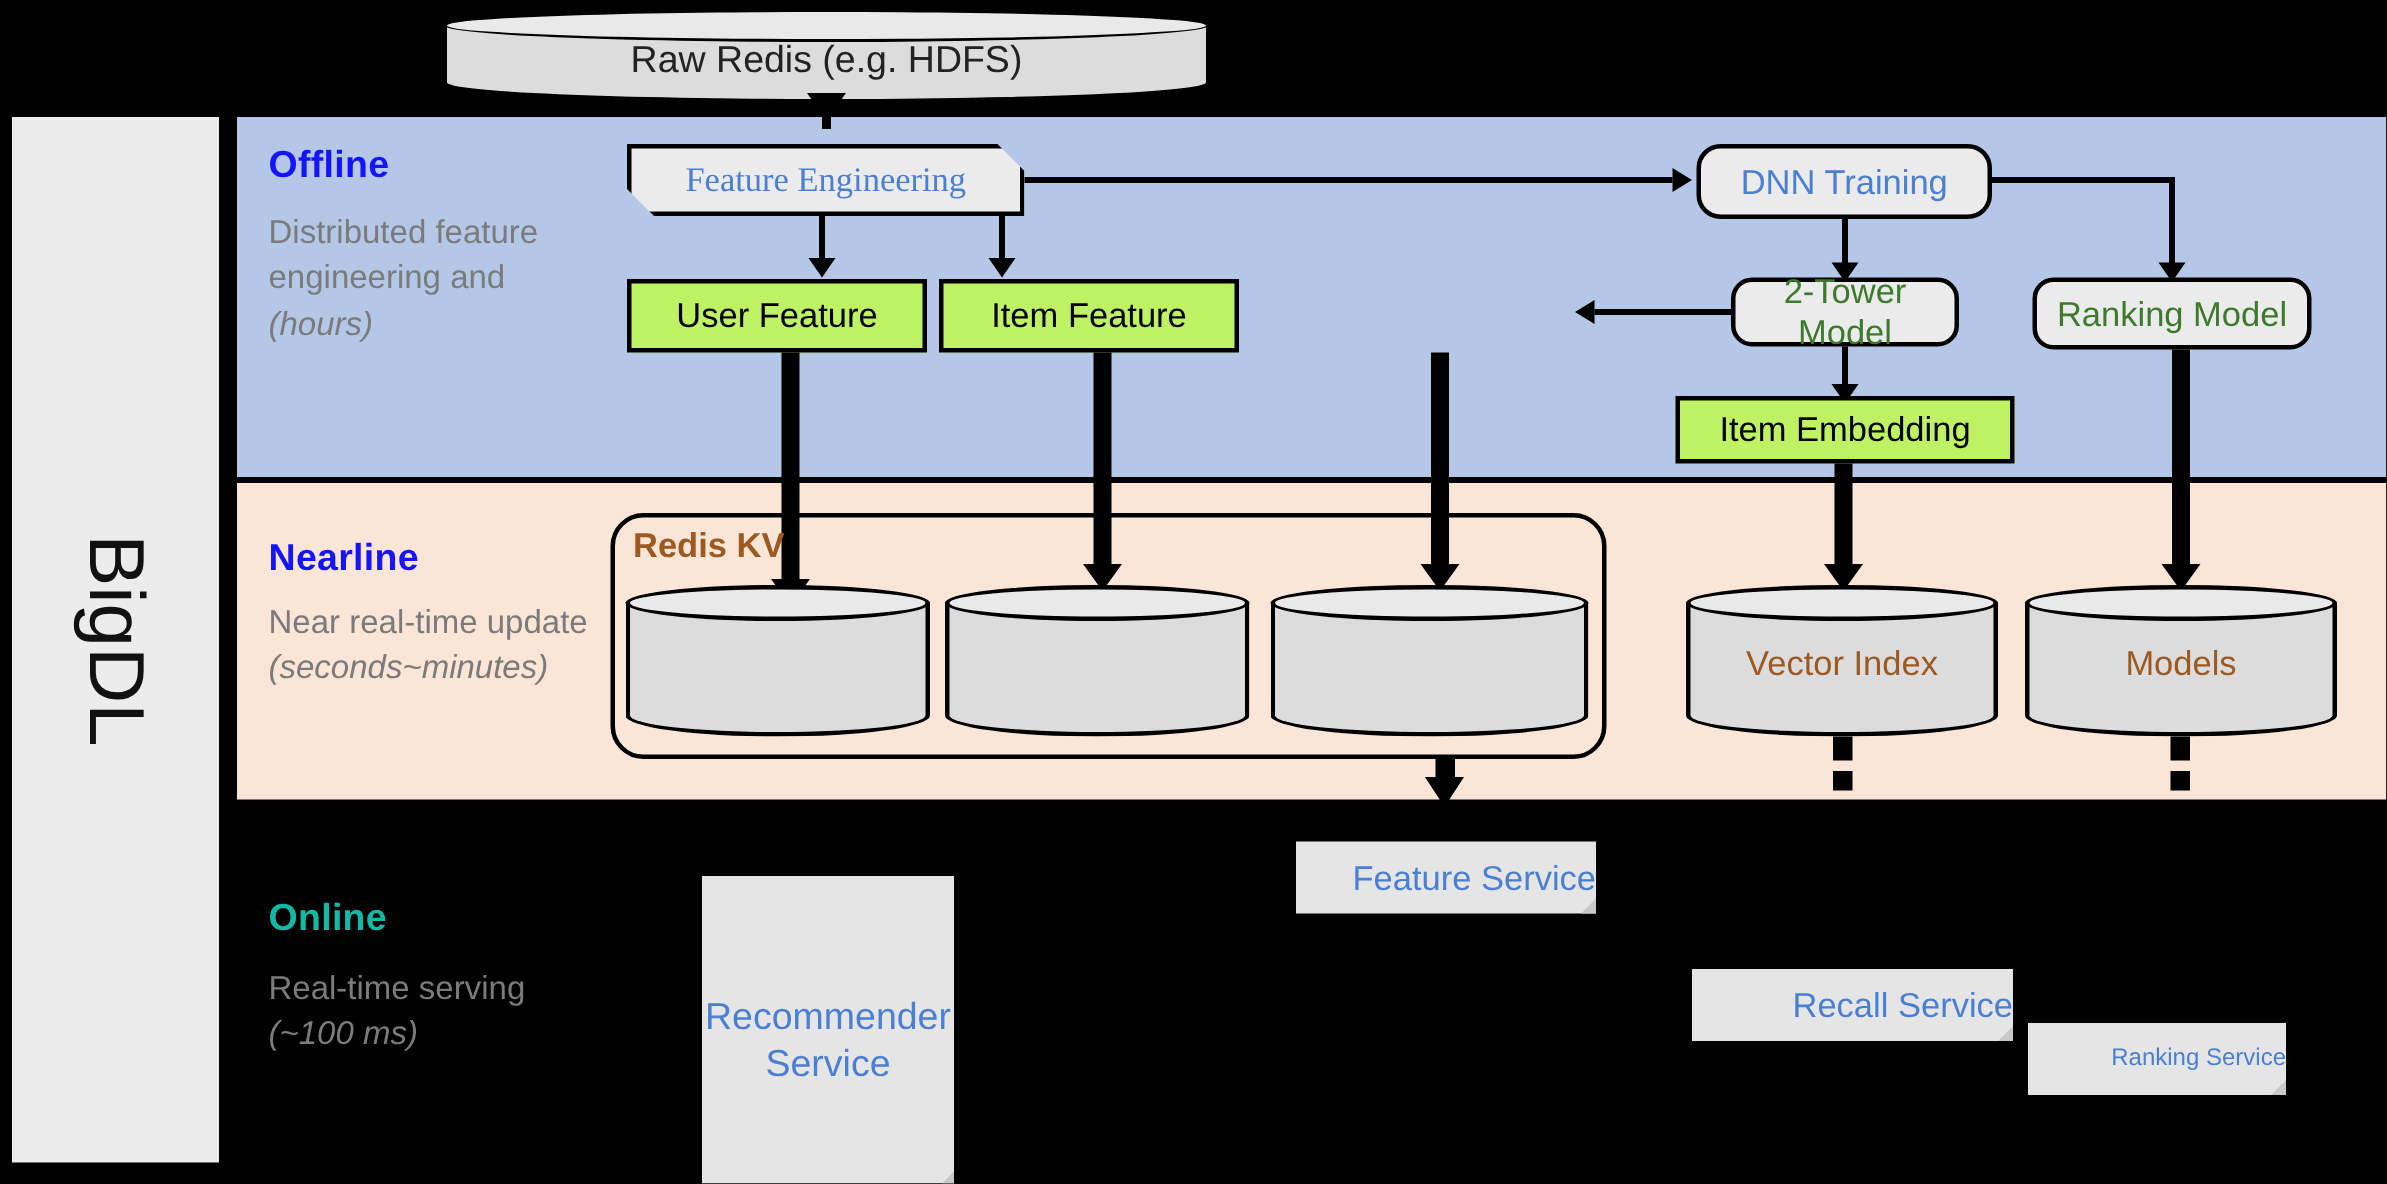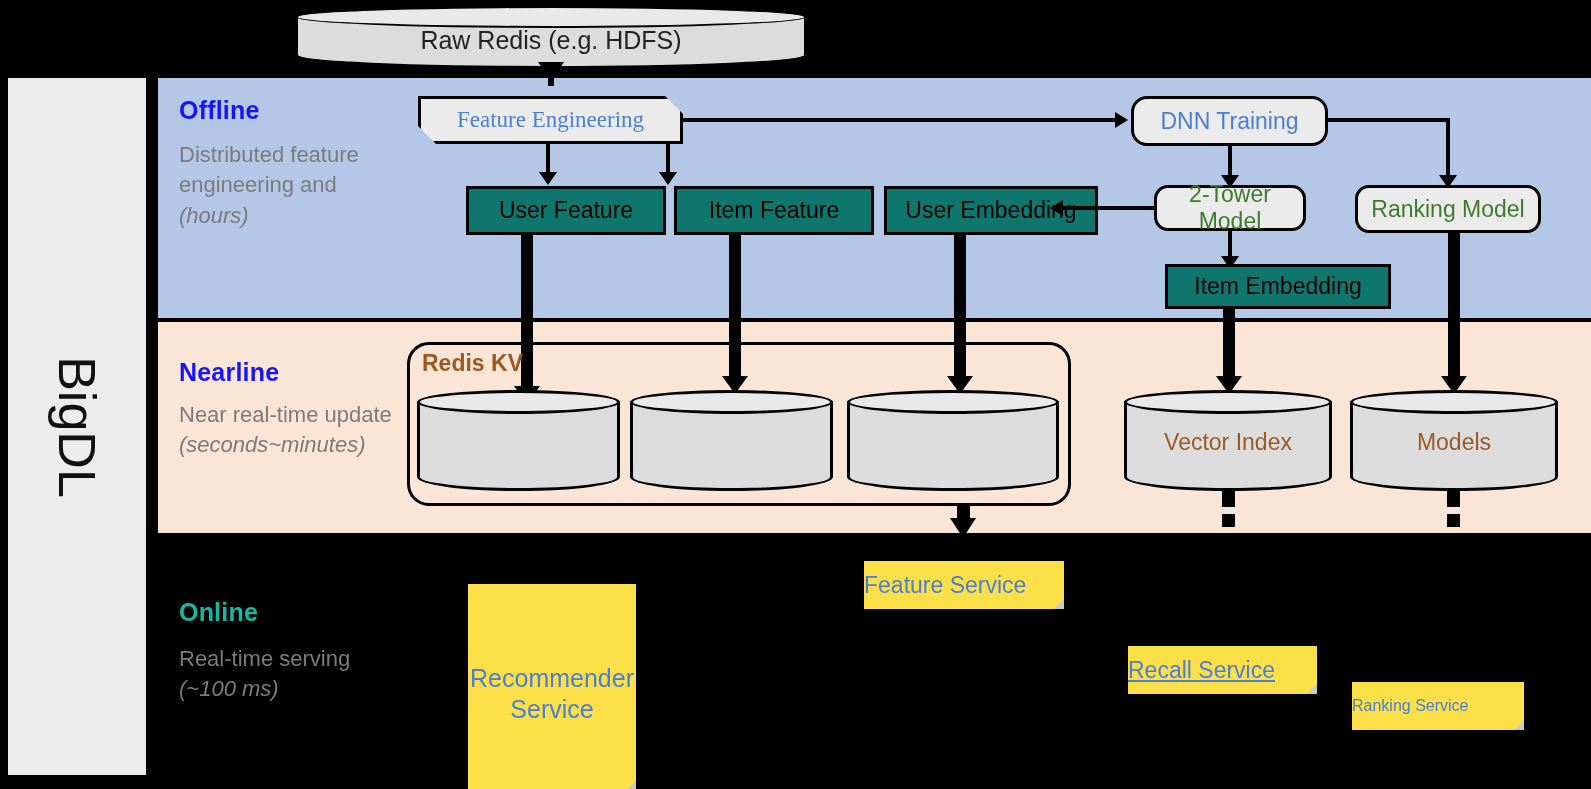--- a/index.html
+++ b/index.html
@@ -18,21 +18,21 @@
     white-space:nowrap;font-size:52px;color:#111;letter-spacing:0px;}
 
   
   .band-title{position:absolute;font-size:25px;color:#1414ff;font-weight:600;letter-spacing:.2px;}
   .band-desc{position:absolute;font-size:22px;color:#7b7b7b;line-height:1.38;width:225px;}
   .band-desc em{font-style:italic;}
 
   
   .node{position:absolute;display:flex;align-items:center;justify-content:center;text-align:center;
         box-sizing:border-box;}
-  .gray-box{background:#0f766e;border:3px solid #000;color:#000;font-size:23px;margin-left:48px;}
+  .gray-box{background:#bef264;border:3px solid #000;color:#000;font-size:23px;}
   .lt-box{background:#ebebeb;border:3px solid #000;font-size:23px;}
   .green-txt{color:#3e7a2e;}
   .blue-txt{color:#4a7fd4;}
   .rounded{border-radius:14px;}
 
   
   .chamfer{clip-path:polygon(0 0, calc(100% - 18px) 0, 100% 18px, 100% 100%, 18px 100%, 0 calc(100% - 18px));}
 
   
   .cyl{position:absolute;}
@@ -63,29 +63,29 @@
   .hline{position:absolute;background:#000;}
   .ahead-d{position:absolute;width:0;height:0;border-left:9px solid transparent;
      border-right:9px solid transparent;border-top:13px solid #000;}
   .ahead-d.fat{border-left-width:13px;border-right-width:13px;border-top-width:18px;}
   .ahead-l{position:absolute;width:0;height:0;border-top:8px solid transparent;
      border-bottom:8px solid transparent;border-right:13px solid #000;}
   .ahead-r{position:absolute;width:0;height:0;border-top:8px solid transparent;
      border-bottom:8px solid transparent;border-left:13px solid #000;}
 
   
-  .page{position:absolute;background:#fde047;display:flex;align-items:center;justify-content:flex-start;
+  .page{position:absolute;background:#e5e5e5;display:flex;align-items:center;justify-content:flex-end;
         text-align:center;color:#4a7fd4;box-sizing:border-box;}
   .page .fold{position:absolute;right:0;bottom:0;width:0;height:0;
         border-left:22px solid transparent;border-bottom:22px solid #c9c9c9;}
   .page.small .fold{border-left-width:10px;border-bottom-width:10px;}
 
   #recommender{left:468px;top:584px;width:168px;height:219px;font-size:25px;line-height:1.22;}
   #feature-service{left:864px;top:561px;width:200px;height:48px;font-size:23px;}
-  #recall-service{left:1128px;top:646px;width:189px;height:48px;font-size:23px;text-decoration:underline;}
+  #recall-service{left:1128px;top:646px;width:214px;height:48px;font-size:23px;}
   #ranking-service{left:1352px;top:682px;width:172px;height:48px;font-size:16px;}
 </style>
 </head>
 <body>
 
 <div id="stage">
 
   <div class="band" id="band-offline"></div>
   <div class="band" id="band-nearline"></div>
   <div class="band" id="band-online"></div>
@@ -134,23 +134,20 @@
   <div class="hline" style="left:1328px;top:118px;width:122px;height:4px;"></div>
   <div class="vline" style="left:1446px;top:118px;width:4px;height:60px;"></div>
   <div class="ahead-d" style="left:1439px;top:175px;"></div>
 
   <div class="node gray-box" style="left:418px;top:186px;width:200px;height:49px;">
     <span>User Feature</span>
   </div>
   <div class="node gray-box" style="left:626px;top:186px;width:200px;height:49px;">
     <span>Item Feature</span>
   </div>
-  <div class="node gray-box" style="left:836px;top:186px;width:214px;height:49px;">
-    <span>User Embedding</span>
-  </div>
 
   <div class="node lt-box rounded green-txt" style="left:1154px;top:185px;width:152px;height:46px;">
     <span>2-Tower Model</span>
   </div>
   <div class="node lt-box rounded green-txt" style="left:1355px;top:185px;width:186px;height:48px;">
     <span>Ranking Model</span>
   </div>
 
   <div class="hline" style="left:1063px;top:206px;width:93px;height:4px;"></div>
   <div class="ahead-l" style="left:1050px;top:200px;"></div>

